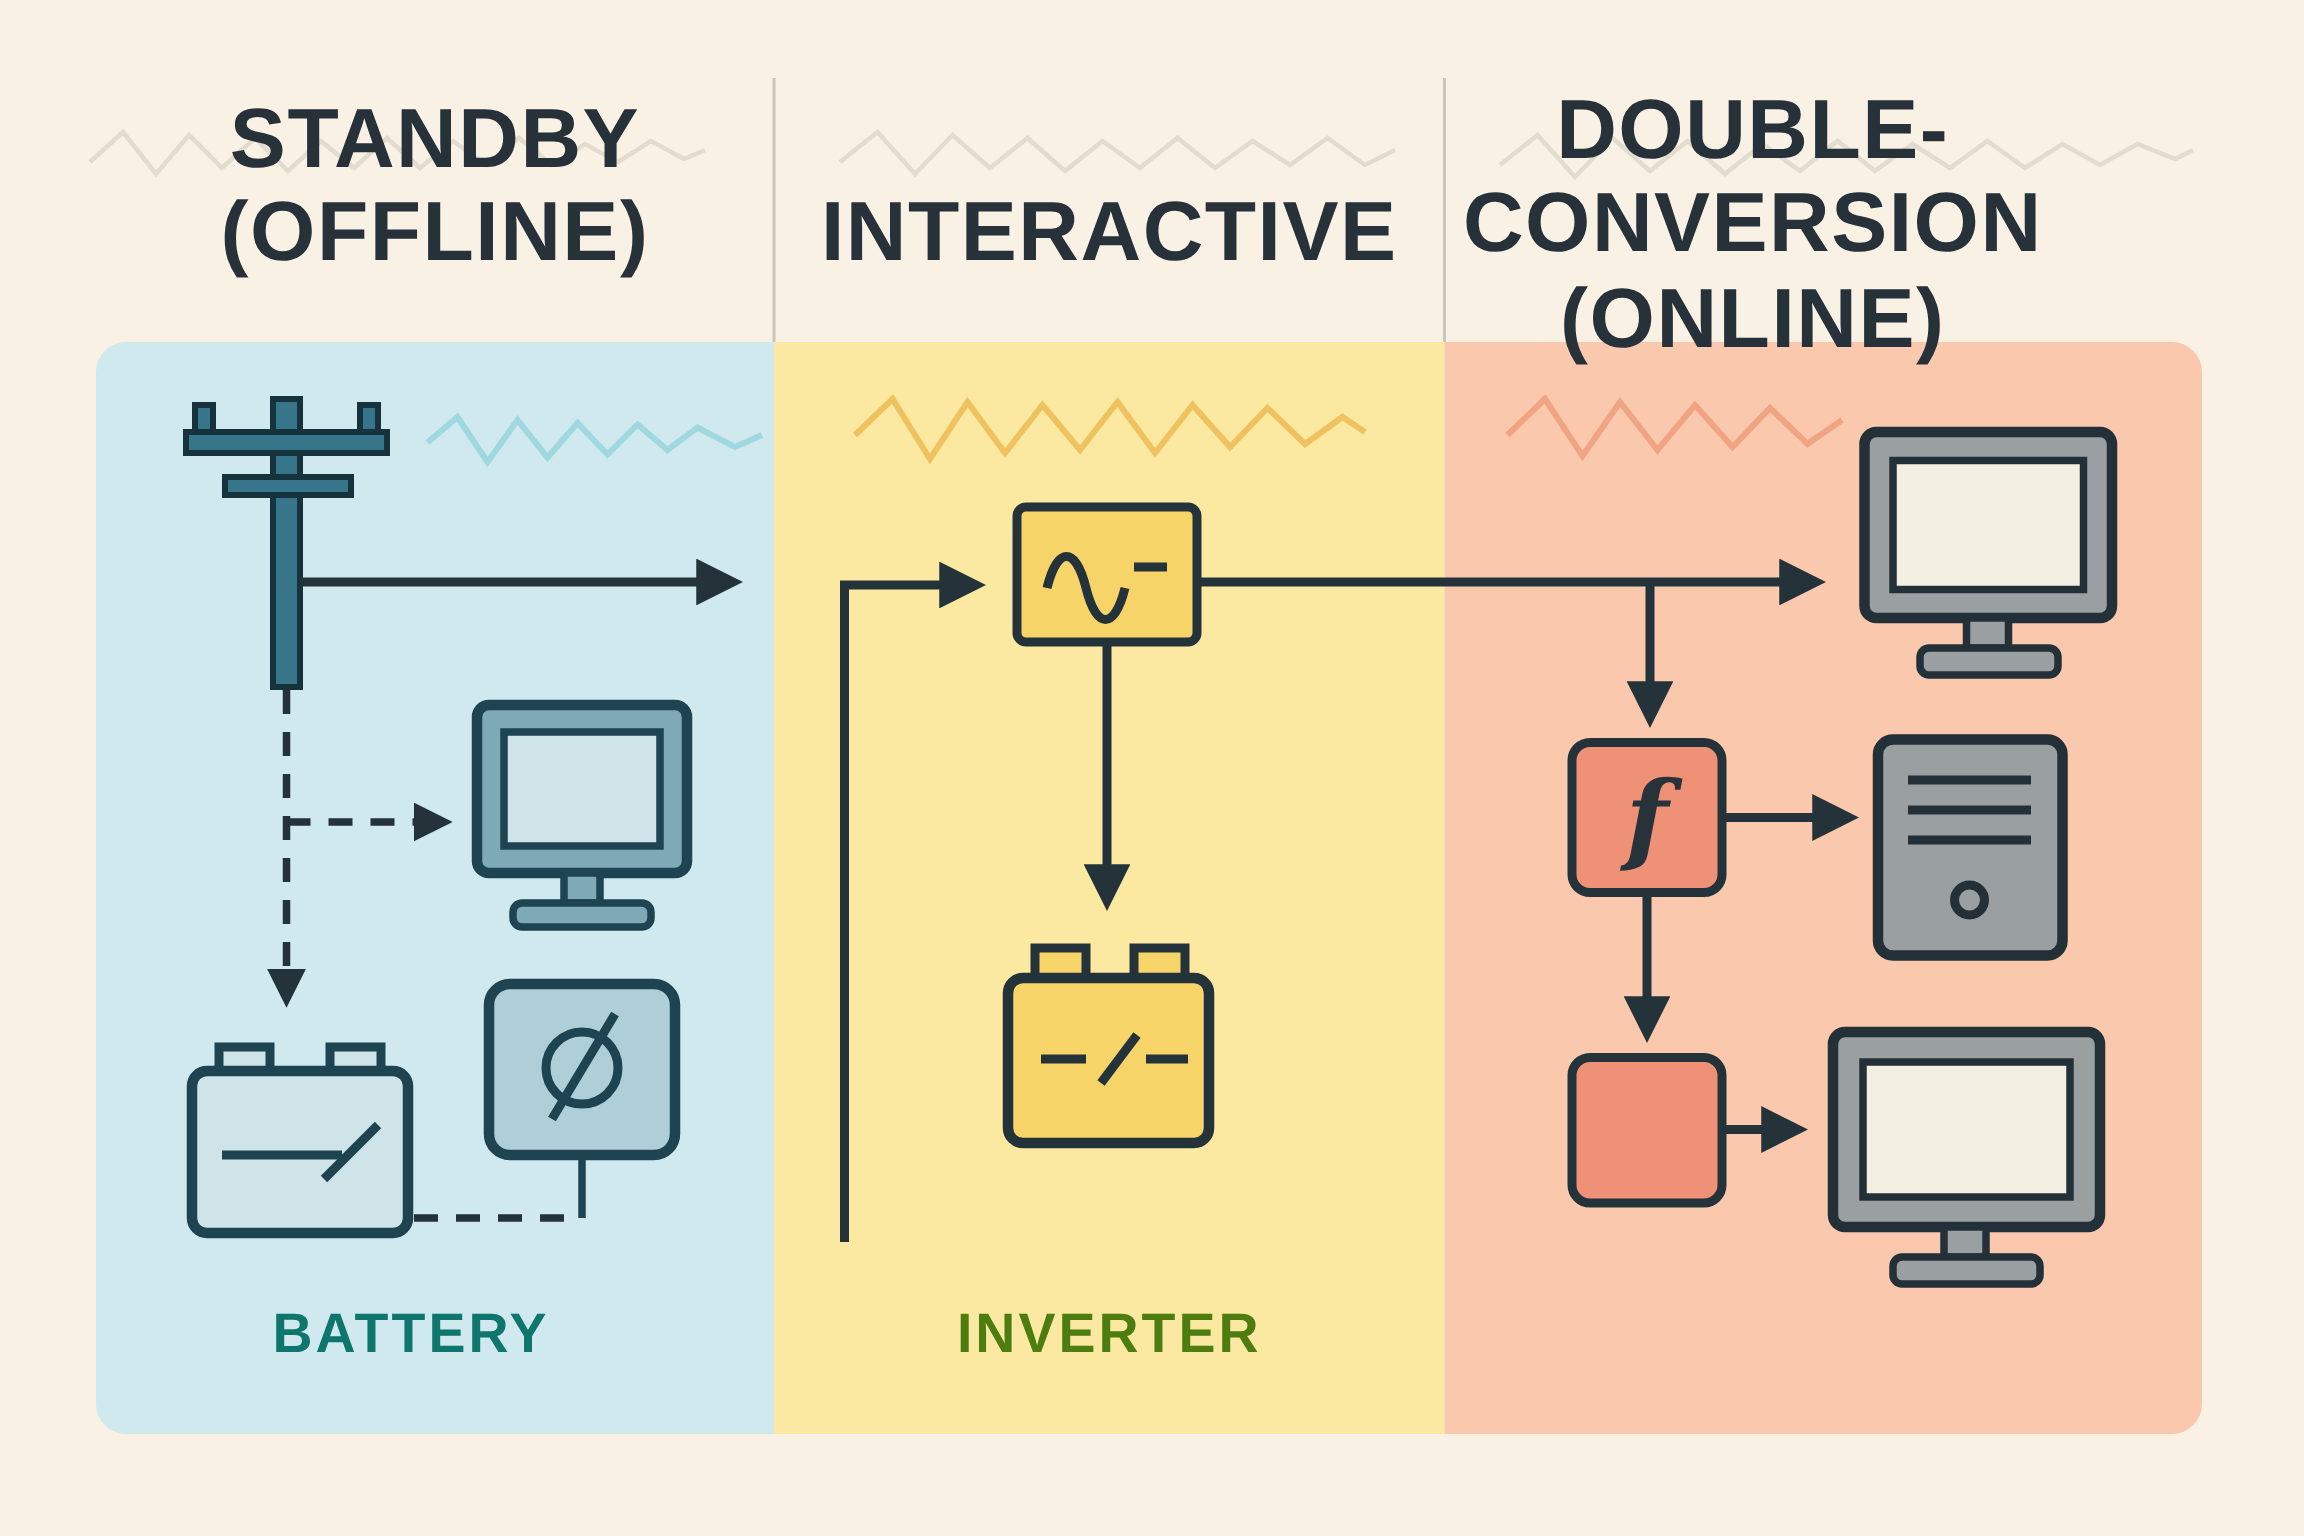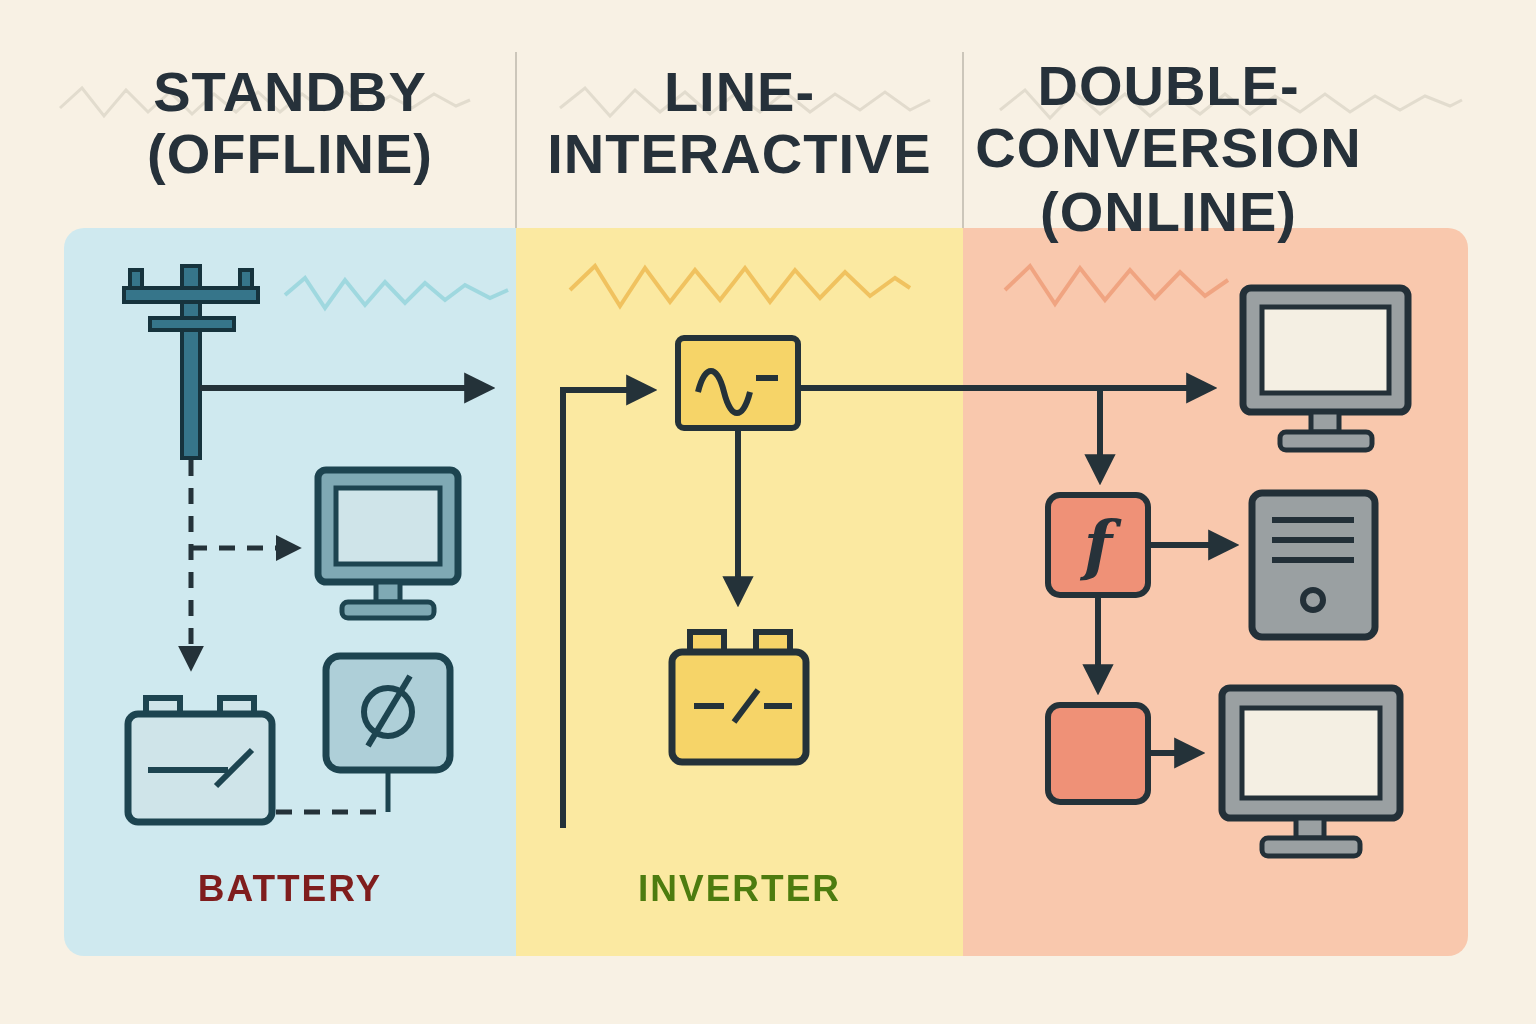--- a/index.html
+++ b/index.html
@@ -32,21 +32,21 @@
     background:#ccc6ba; z-index:1;
   }
   .divider-1 { left:515px; }
   .divider-2 { left:962px; }
 
   
   .caption {
     position:absolute; text-align:center; font-weight:bold;
     font-size:37px; letter-spacing:2px; z-index:4;
   }
-  .caption-battery  { left:64px;  width:452px; top:868px; color:#7f1d1d; }
+  .caption-battery  { left:48px;  width:452px; top:868px; color:#0f766e; }
   .caption-inverter { left:516px; width:447px; top:868px; color:#4d7c0f; }
 
   .box-label {
     position:absolute; display:flex; align-items:center; justify-content:center;
     font-weight:bold; color:#27323a; z-index:4;
   }
   .label-f  { left:1048px; top:495px; width:100px; height:100px;
               font-size:66px; font-style:italic; font-family:"DejaVu Serif", serif; }
   .label-dc { left:1048px; top:705px; width:100px; height:97px; font-size:44px; letter-spacing:1px; }
 
@@ -61,21 +61,20 @@
   <div class="panel panel-standby"></div>
   <div class="panel panel-line"></div>
   <div class="panel panel-double"></div>
 
   <div class="divider divider-1"></div>
   <div class="divider divider-2"></div>
 
   <div class="title-line t-col1" style="top:62px">STANDBY</div>
   <div class="title-line t-col1" style="top:124px">(OFFLINE)</div>
 
-  <div class="title-line t-col2" style="top:62px">LINE-</div>
   <div class="title-line t-col2" style="top:124px">INTERACTIVE</div>
 
   <div class="title-line t-col3" style="top:56px">DOUBLE-</div>
   <div class="title-line t-col3" style="top:118px">CONVERSION</div>
   <div class="title-line t-col3" style="top:182px">(ONLINE)</div>
 
   <svg class="overlay" width="1536" height="1024" viewBox="0 0 1536 1024">
     <defs>
       <marker id="ah" viewBox="0 0 10 10" refX="7" refY="5" markerWidth="5.2" markerHeight="5.2" orient="auto-start-reverse">
         <path d="M0,0 L10,5 L0,10 z" fill="#243239"></path>

